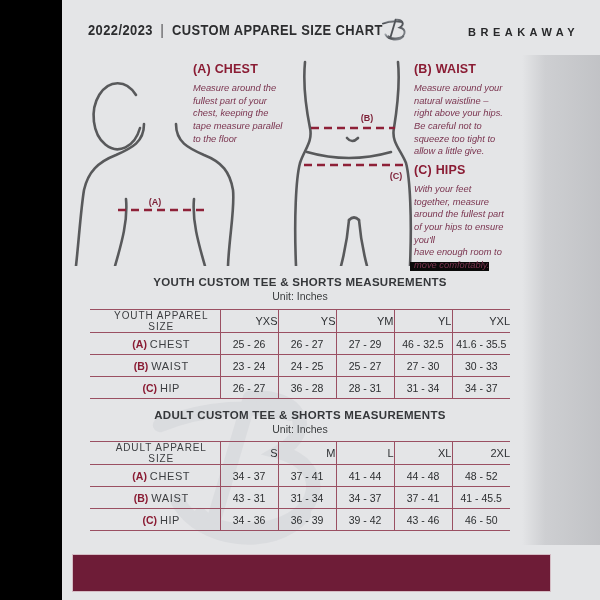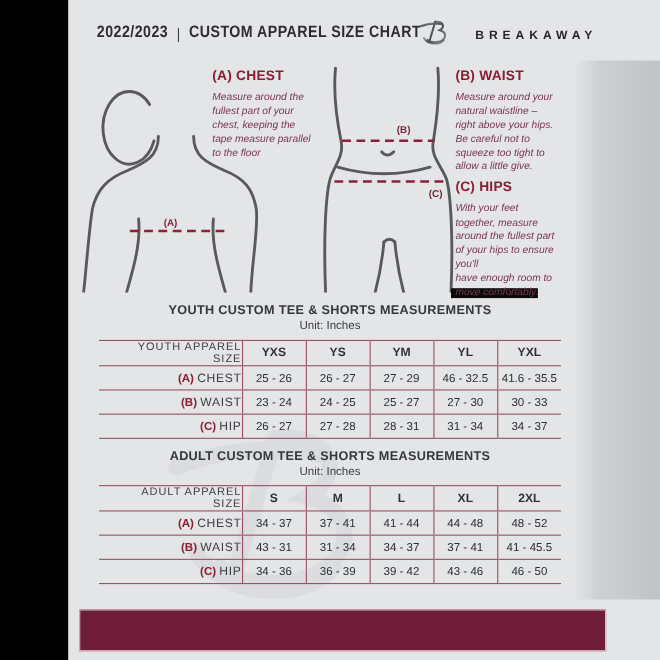--- a/index.html
+++ b/index.html
@@ -9,21 +9,21 @@
   .black-band { position:absolute; left:0; top:0; width:62px; height:600px; background:#000; }
   .right-shadow { position:absolute; left:522px; top:55px; width:78px; height:490px;
     background:linear-gradient(to right, rgba(70,72,80,0) 0%, rgba(70,72,80,0.14) 30%, rgba(70,72,80,0.22) 100%); }
 
   
   .header-title { position:absolute; left:88px; top:21px; display:flex; align-items:center; gap:9px;
     font-size:15px; font-weight:bold; color:#2c2d2f; letter-spacing:0.5px; white-space:nowrap;
     transform:scaleX(0.86); transform-origin:left center; }
   .header-title .sep { font-weight:normal; color:#3a3b3d; font-size:14px; }
   .logo { position:absolute; left:381px; top:16px; width:28px; height:28px; }
-  .brand { position:absolute; left:400px; top:26px; font-size:11px; font-weight:bold;
+  .brand { position:absolute; left:436px; top:26px; font-size:11px; font-weight:bold;
     color:#27282a; letter-spacing:4.5px;padding-left:32px; }
 
   
   .fig { position:absolute; }
   .guide-block { position:absolute; z-index:2; }
   .guide-block h3 { font-size:12.5px; font-weight:bold; color:#8a1c34; margin-bottom:6px; letter-spacing:0.2px; }
   .guide-block p { font-size:9.3px; font-style:italic; color:#7b3550; line-height:1.36; white-space:pre-line; }
   .artifact-bar { position:absolute; left:410px; top:262px; width:79px; height:9px; background:#0a0a0a; }
 
   
@@ -35,23 +35,23 @@
   .section-sub { position:absolute; left:90px; width:420px; text-align:center;
     font-size:10.5px; color:#3a3c3e; z-index:2; }
 
   
   .table-wrap { position:absolute; left:90px; width:420px; z-index:2; }
   table.size-table { width:420px; border-collapse:collapse; table-layout:fixed; }
   table.size-table tr { height:22px; }
   table.size-table th, table.size-table td {
     border-top:1.5px solid #9a4f62; border-bottom:1.5px solid #9a4f62;
     font-weight:normal; padding:0; vertical-align:middle; }
-  table.size-table .label-col { width:130px; text-align:right; padding-left:13px;margin-top:31px; }
+  table.size-table .label-col { width:130px; text-align:center; padding-left:13px;margin-top:31px; }
   table.size-table th.label-col { font-size:10px; color:#3c3e41; letter-spacing:0.9px; }
-  table.size-table th.size-col { font-size:11px; font-weight:bold; color:#2f3134; text-align:center; }
+  table.size-table th.size-col { font-size:11px; font-weight:normal; color:#2f3134; text-align:right; }
   table.size-table td { font-size:10.5px; color:#2c2e30; text-align:center; border-left:1.5px solid #9a4f62; }
   table.size-table td.label-col, table.size-table th.label-col { border-left:none; }
   table.size-table th.size-col { border-left:1.5px solid #9a4f62; }
   table.size-table td .marker { color:#8a1c34; font-weight:bold; }
   table.size-table td .rowlabel { color:#3c3e41; letter-spacing:0.6px; font-size:11px; }
 
   
   .footer-bar { position:absolute; left:72px; top:554px; width:479px; height:38px;
     background:#6e1c37; border:1.5px solid #d4bcc4; z-index:3; }
 
@@ -176,21 +176,21 @@
           <td class="label-col"><span class="marker">(B) </span><span class="rowlabel">WAIST</span></td>
           <td>23 - 24</td>
           <td>24 - 25</td>
           <td>25 - 27</td>
           <td>27 - 30</td>
           <td>30 - 33</td>
         </tr>
         <tr>
           <td class="label-col"><span class="marker">(C) </span><span class="rowlabel">HIP</span></td>
           <td>26 - 27</td>
-          <td>27 - 28</td>
+          <td>36 - 28</td>
           <td>28 - 31</td>
           <td>31 - 34</td>
           <td>34 - 37</td>
         </tr>
       </tbody>
     </table>
   </div>
 
 <div class="section-title" style="top:409px;">ADULT CUSTOM TEE &amp; SHORTS MEASUREMENTS</div>
 <div class="section-sub" style="top:423px;">Unit: Inches</div>

